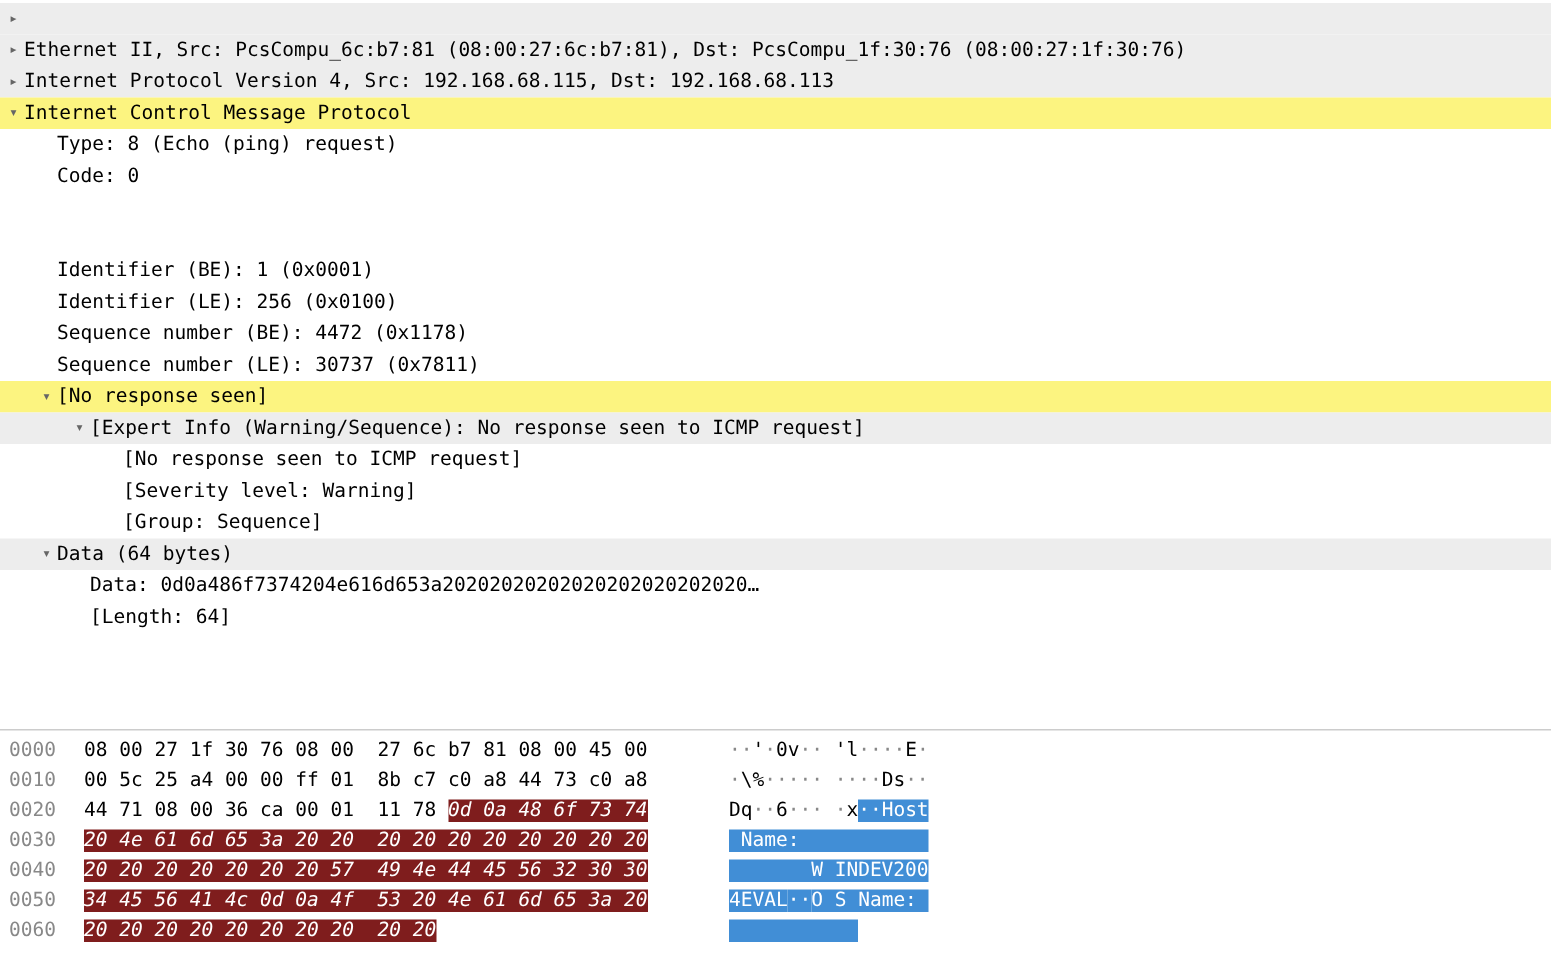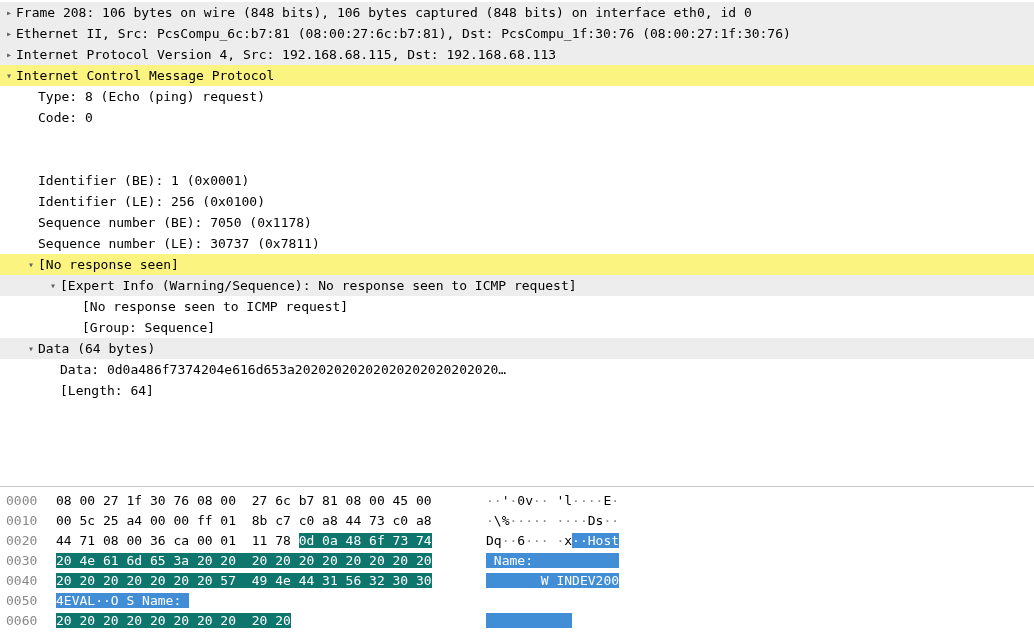--- a/index.html
+++ b/index.html
@@ -63,32 +63,31 @@
   .hex-bytes-col {
     width: 430px;
     flex-shrink: 0;
   }
   .hex-ascii-col {
     width: 200px;
     flex-shrink: 0;
     color: #555;
   }
   .byteseg { display: inline; }
-  .byteseg.sel { background: #0f766e; color: #ffffff; }
+  .byteseg.sel { background: #7f1d1d; color: #ffffff; font-style: italic; }
   .ascseg { display: inline; color: #888; }
   .ascseg.vis { color: #000; }
   .ascseg.sel { background: #418ed6; color: #ffffff; }
 </style>
 </head>
 <body>
 
 <div class="tree-pane">
   <div class="tree-row header">
     <span class="arrow">▸</span>
-    <span class="tree-text">Frame 208: 106 bytes on wire (848 bits), 106 bytes captured (848 bits) on interface eth0, id 0</span>
   </div>
   <div class="tree-row header">
     <span class="arrow">▸</span>
     <span class="tree-text">Ethernet II, Src: PcsCompu_6c:b7:81 (08:00:27:6c:b7:81), Dst: PcsCompu_1f:30:76 (08:00:27:1f:30:76)</span>
   </div>
   <div class="tree-row header">
     <span class="arrow">▸</span>
     <span class="tree-text">Internet Protocol Version 4, Src: 192.168.68.115, Dst: 192.168.68.113</span>
   </div>
   <div class="tree-row header hlyellow">
@@ -112,37 +111,41 @@
   <div class="tree-row">
     <span class="indent1"></span><span class="arrow blank">▸</span>
     <span class="tree-text">Identifier (BE): 1 (0x0001)</span>
   </div>
   <div class="tree-row">
     <span class="indent1"></span><span class="arrow blank">▸</span>
     <span class="tree-text">Identifier (LE): 256 (0x0100)</span>
   </div>
   <div class="tree-row">
     <span class="indent1"></span><span class="arrow blank">▸</span>
-    <span class="tree-text">Sequence number (BE): 7050 (0x1178)</span>
+    <span class="tree-text">Sequence number (BE): 4472 (0x1178)</span>
   </div>
   <div class="tree-row">
     <span class="indent1"></span><span class="arrow blank">▸</span>
     <span class="tree-text">Sequence number (LE): 30737 (0x7811)</span>
   </div>
   <div class="tree-row hlyellow">
     <span class="indent1"></span><span class="arrow">▾</span>
     <span class="tree-text">[No response seen]</span>
   </div>
   <div class="tree-row header">
     <span class="indent2"></span><span class="arrow">▾</span>
     <span class="tree-text">[Expert Info (Warning/Sequence): No response seen to ICMP request]</span>
   </div>
   <div class="tree-row">
     <span class="indent3"></span><span class="arrow blank">▸</span>
     <span class="tree-text">[No response seen to ICMP request]</span>
+  </div>
+  <div class="tree-row">
+    <span class="indent3"></span><span class="arrow blank">▸</span>
+    <span class="tree-text">[Severity level: Warning]</span>
   </div>
   <div class="tree-row">
     <span class="indent3"></span><span class="arrow blank">▸</span>
     <span class="tree-text">[Group: Sequence]</span>
   </div>
   <div class="tree-row header">
     <span class="indent1"></span><span class="arrow">▾</span>
     <span class="tree-text">Data (64 bytes)</span>
   </div>
   <div class="tree-row">
@@ -153,16 +156,16 @@
     <span class="indent2"></span><span class="arrow blank">▸</span>
     <span class="tree-text">[Length: 64]</span>
   </div>
 </div>
 
 <div class="hex-pane" id="hex-pane">
     <div class="hex-row"><span class="hex-offset">0000</span><span class="hex-bytes-col"><span class="byteseg">08 00 27 1f 30 76 08 00  27 6c b7 81 08 00 45 00</span></span><span class="hex-ascii-col"><span class="ascseg">··</span><span class="ascseg vis">'</span><span class="ascseg">·</span><span class="ascseg vis">0v</span><span class="ascseg">·· </span><span class="ascseg vis">'l</span><span class="ascseg">····</span><span class="ascseg vis">E</span><span class="ascseg">·</span></span></div>
     <div class="hex-row"><span class="hex-offset">0010</span><span class="hex-bytes-col"><span class="byteseg">00 5c 25 a4 00 00 ff 01  8b c7 c0 a8 44 73 c0 a8</span></span><span class="hex-ascii-col"><span class="ascseg">·</span><span class="ascseg vis">\%</span><span class="ascseg">····· ····</span><span class="ascseg vis">Ds</span><span class="ascseg">··</span></span></div>
     <div class="hex-row"><span class="hex-offset">0020</span><span class="hex-bytes-col"><span class="byteseg">44 71 08 00 36 ca 00 01  11 78 </span><span class="byteseg sel">0d 0a 48 6f 73 74</span></span><span class="hex-ascii-col"><span class="ascseg vis">Dq</span><span class="ascseg">··</span><span class="ascseg vis">6</span><span class="ascseg">··· ·</span><span class="ascseg vis">x</span><span class="ascseg sel">··</span><span class="ascseg sel vis">Host</span></span></div>
     <div class="hex-row"><span class="hex-offset">0030</span><span class="hex-bytes-col"><span class="byteseg sel">20 4e 61 6d 65 3a 20 20  20 20 20 20 20 20 20 20</span></span><span class="hex-ascii-col"><span class="ascseg sel vis"> Name:           </span></span></div>
-    <div class="hex-row"><span class="hex-offset">0040</span><span class="hex-bytes-col"><span class="byteseg sel">20 20 20 20 20 20 20 57  49 4e 44 31 56 32 30 30</span></span><span class="hex-ascii-col"><span class="ascseg sel vis">       W INDEV200</span></span></div>
-    <div class="hex-row"><span class="hex-offset">0050</span><span class="hex-ascii-col"><span class="ascseg sel vis">4EVAL</span><span class="ascseg sel">··</span><span class="ascseg sel vis">O S Name: </span></span></div>
+    <div class="hex-row"><span class="hex-offset">0040</span><span class="hex-bytes-col"><span class="byteseg sel">20 20 20 20 20 20 20 57  49 4e 44 45 56 32 30 30</span></span><span class="hex-ascii-col"><span class="ascseg sel vis">       W INDEV200</span></span></div>
+    <div class="hex-row"><span class="hex-offset">0050</span><span class="hex-bytes-col"><span class="byteseg sel">34 45 56 41 4c 0d 0a 4f  53 20 4e 61 6d 65 3a 20</span></span><span class="hex-ascii-col"><span class="ascseg sel vis">4EVAL</span><span class="ascseg sel">··</span><span class="ascseg sel vis">O S Name: </span></span></div>
     <div class="hex-row"><span class="hex-offset">0060</span><span class="hex-bytes-col"><span class="byteseg sel">20 20 20 20 20 20 20 20  20 20</span></span><span class="hex-ascii-col"><span class="ascseg sel vis">           </span></span></div>
   </div>
 
 </body></html>

